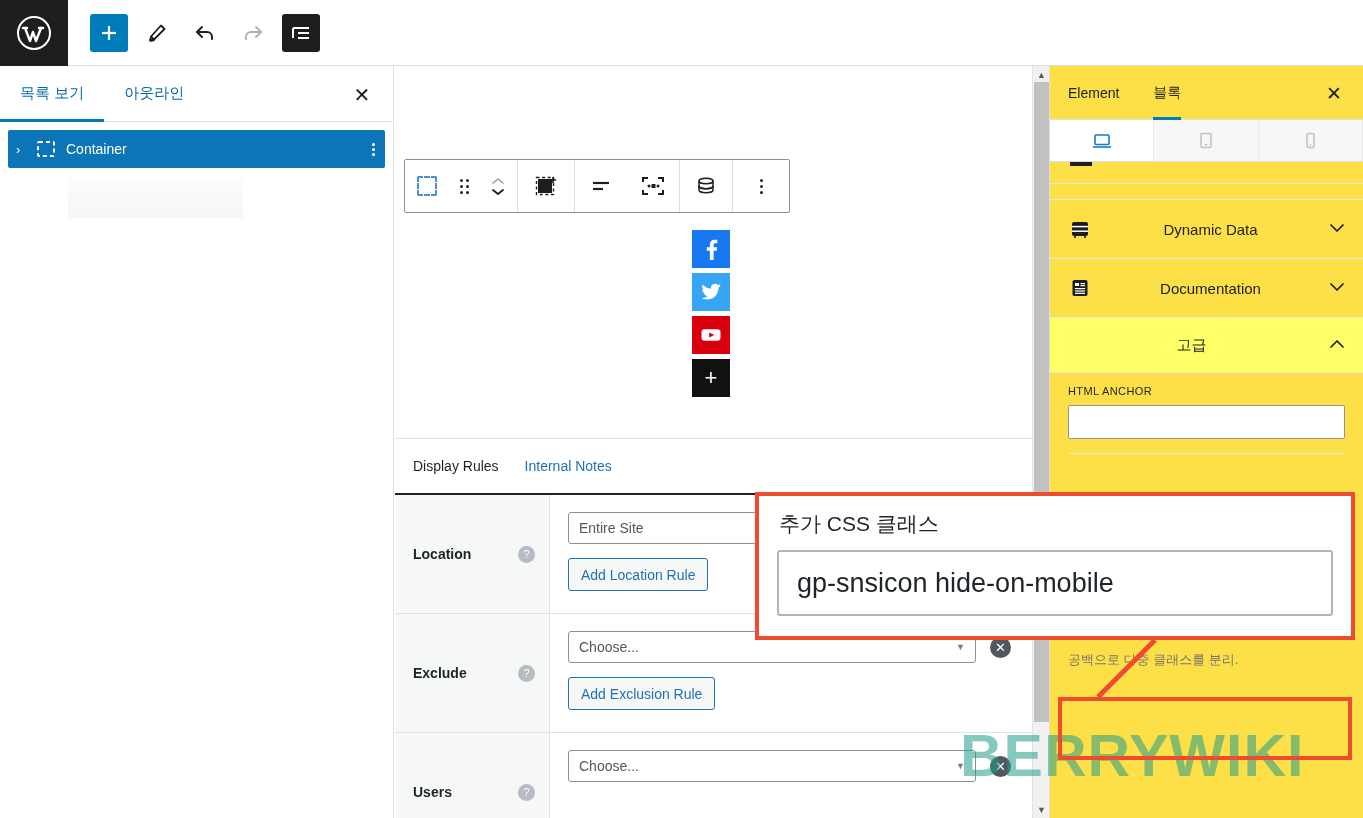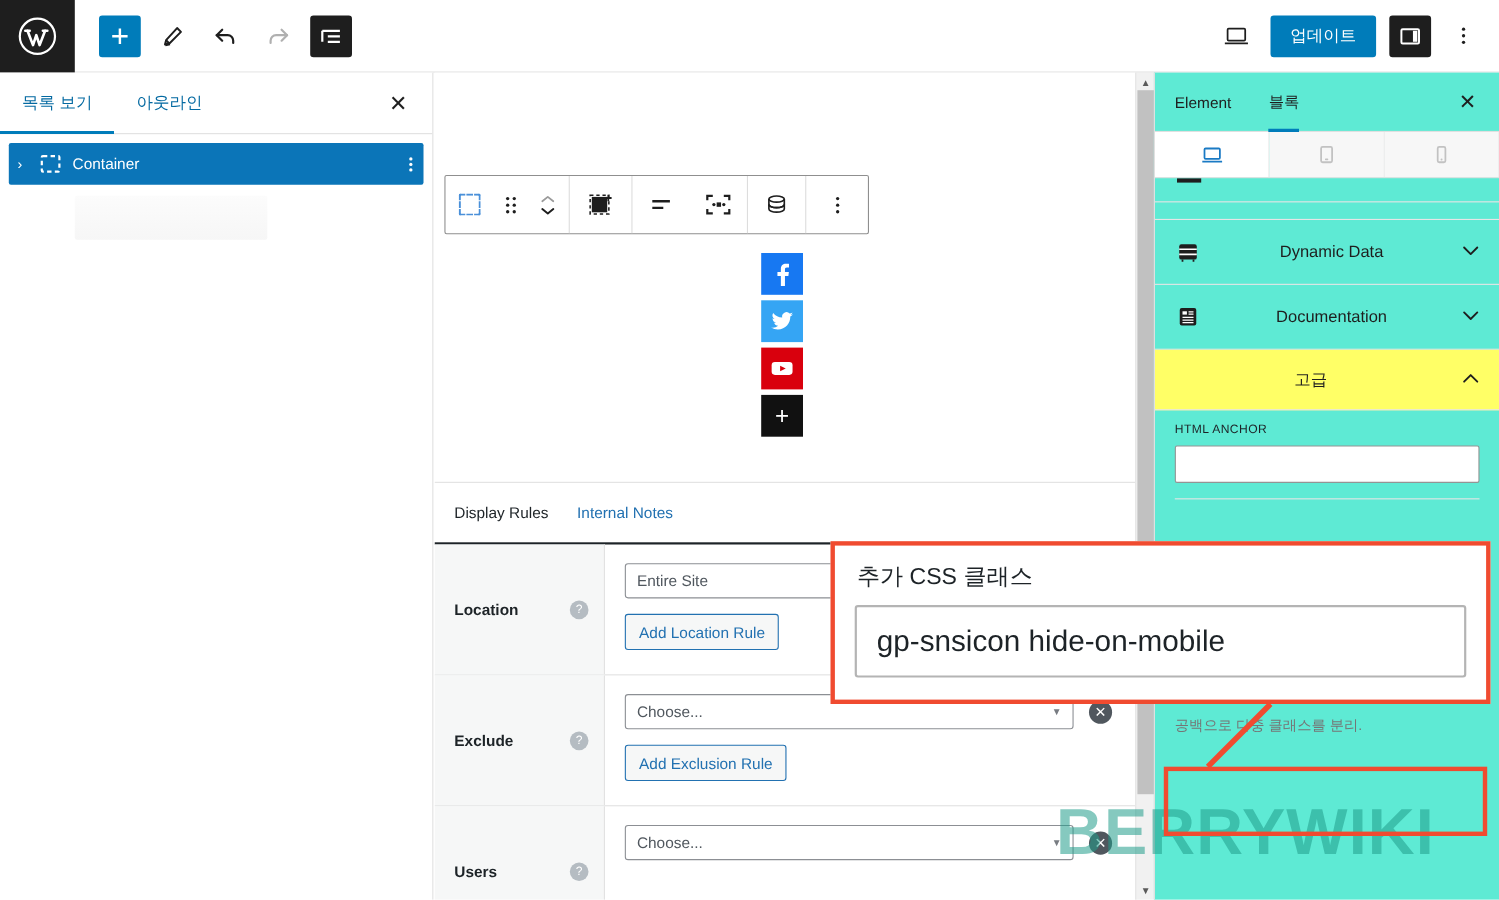--- a/index.html
+++ b/index.html
@@ -179,21 +179,21 @@
     position: absolute; left: 0; width: 17px; height: 17px;
     display: flex; align-items: center; justify-content: center;
     font-size: 9px; color: #5a5a5a;
   }
   .cscroll .arr.up { top: 0; }
   .cscroll .arr.dn { bottom: 0; }
 
   
   .settings {
     position: absolute; left: 1049px; top: 66px; width: 314px; height: 752px;
-    background: #5eead4; border-left: 1px solid #e0e0e0; overflow: hidden;
+    background: #fde047; border-left: 1px solid #e0e0e0; overflow: hidden;
   }
   .st-tabs { position: relative; height: 54px; display: flex; align-items: center;
              border-bottom: 1px solid #e0e0e0; padding-left: 18px; gap: 34px; }
   .st-tab { font-size: 14px; color: #1e1e1e; height: 54px; display: flex;
             align-items: center; cursor: pointer; }
   .st-tab.active { box-shadow: inset 0 -3px 0 #007cba; text-align: center; }
   .st-close { position: absolute; right: 16px; top: 14px; width: 26px; height: 26px;
               display: flex; align-items: center; justify-content: center;
               font-size: 19px; color: #1e1e1e; cursor: pointer; }
   .dev-tabs { display: flex; height: 42px; border-bottom: 1px solid #e0e0e0; }
@@ -294,40 +294,20 @@
           <line x1="3" y1="6" x2="19" y2="6" stroke="#fff" stroke-width="2"></line>
           <line x1="8" y1="11" x2="19" y2="11" stroke="#fff" stroke-width="2"></line>
           <line x1="8" y1="16" x2="19" y2="16" stroke="#fff" stroke-width="2"></line>
           <line x1="3" y1="6" x2="3" y2="16" stroke="#fff" stroke-width="2"></line>
         </svg>
       </div>
     </div>
 
     <div class="tb-spacer"></div>
 
-    <div class="tb-right">
-      <div class="tb-btn">
-        <svg width="26" height="26" viewBox="0 0 26 26">
-          <rect x="5" y="6" width="16" height="11" rx="1" fill="none" stroke="#1e1e1e" stroke-width="1.6"></rect>
-          <line x1="2.5" y1="19.5" x2="23.5" y2="19.5" stroke="#1e1e1e" stroke-width="1.6"></line>
-        </svg>
-      </div>
-      <button class="update-btn">업데이트</button>
-      <div class="tb-btn dark">
-        <svg width="22" height="22" viewBox="0 0 22 22">
-          <rect x="3" y="4.5" width="16" height="13" rx="1.2" fill="none" stroke="#fff" stroke-width="1.8"></rect>
-          <rect x="13.5" y="6" width="4" height="10" fill="#fff"></rect>
-        </svg>
-      </div>
-      <div class="kebab-v">
-          <i></i>
-          <i></i>
-          <i></i>
-        </div>
-    </div>
   </div>
 
   <div class="listview">
     <div class="lv-tabs">
       <div class="lv-tab active">목록 보기</div>
       <div class="lv-tab">아웃라인</div>
       <div class="lv-close">✕</div>
     </div>
     <div class="lv-body">
       <div class="lv-row">

